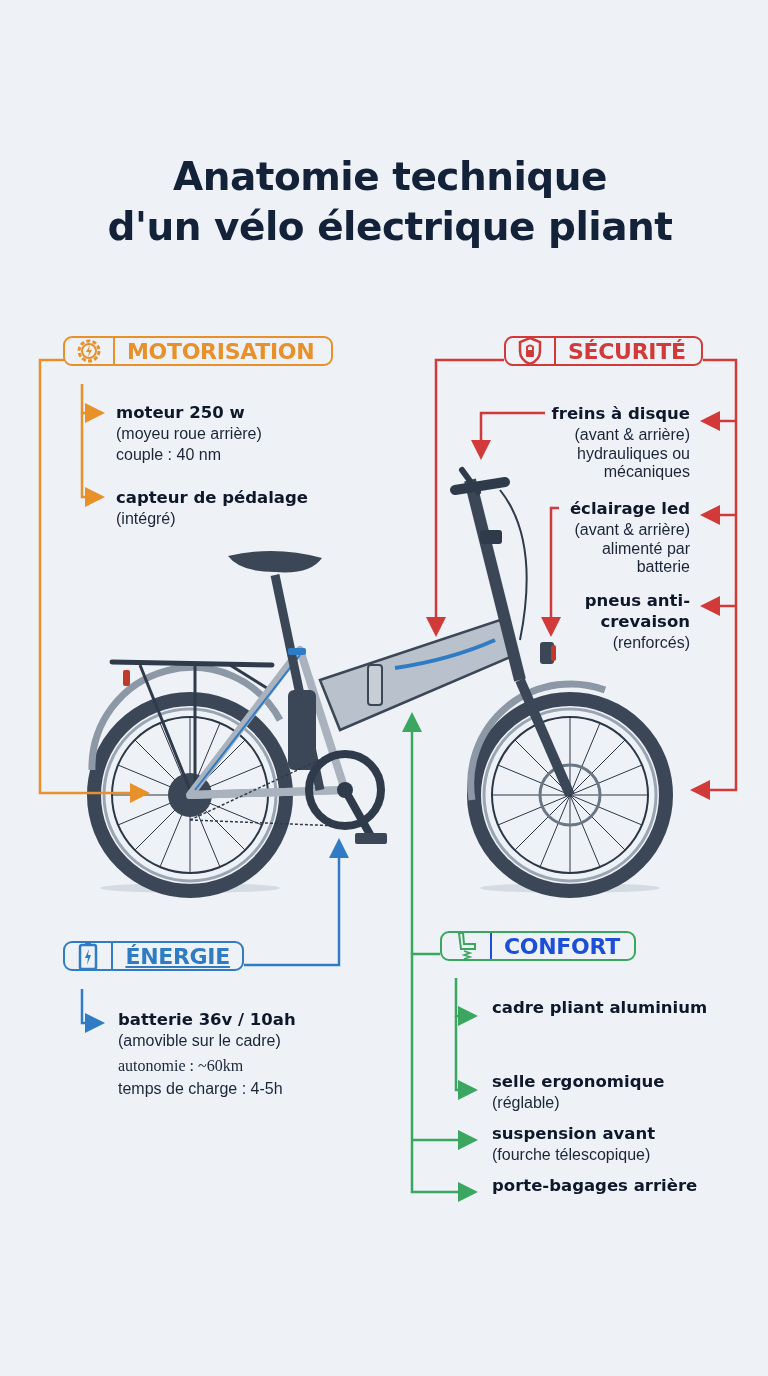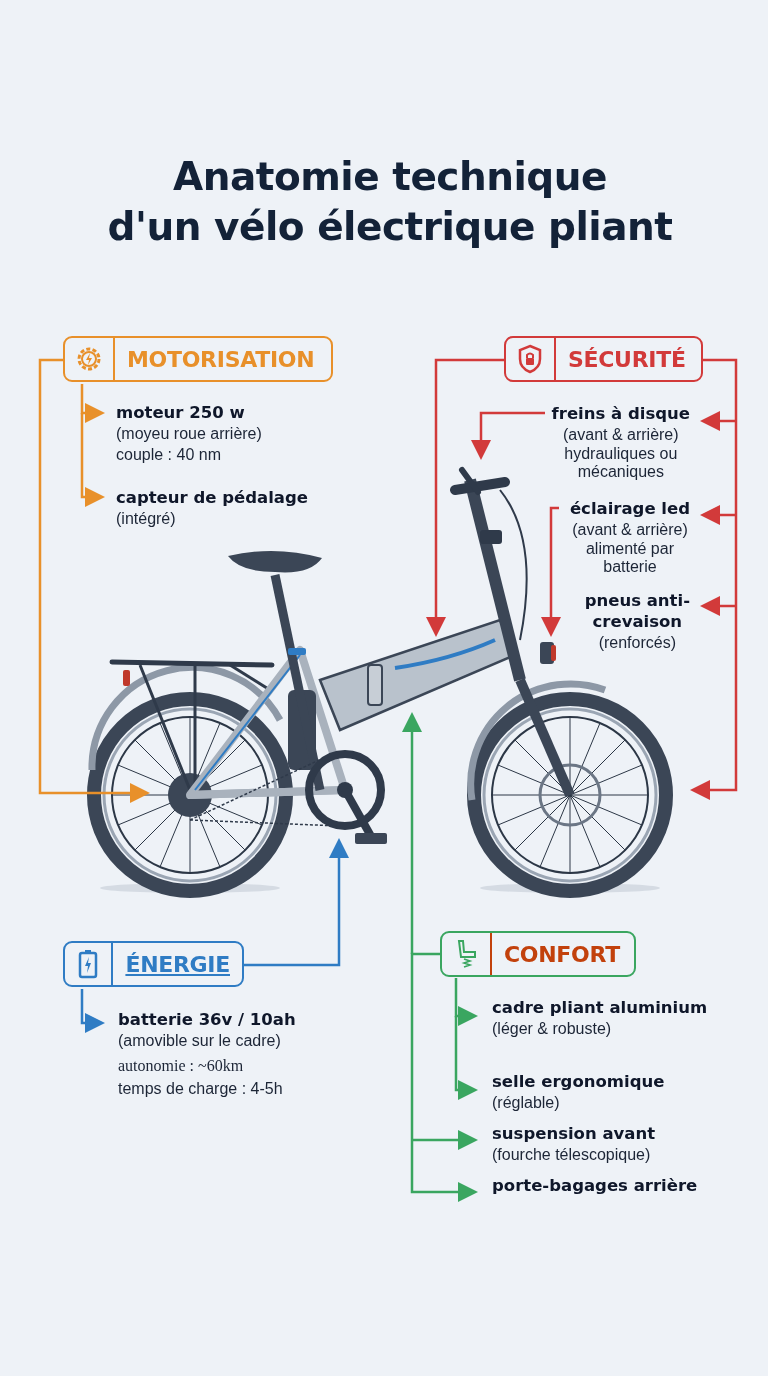--- a/index.html
+++ b/index.html
@@ -1,29 +1,29 @@
 <!DOCTYPE html>
 <html><head>
 <meta charset="utf-8">
 <style>
   html,body{margin:0;padding:0;}
   body{width:768px;height:1376px;background:#eef2f7;position:relative;overflow:hidden;font-family:"Liberation Sans",sans-serif;color:#16233a;}
   .title{position:absolute;left:0;top:152px;width:768px;text-align:center;font-family:"DejaVu Sans",sans-serif;font-weight:bold;font-size:39px;line-height:50px;color:#132238;letter-spacing:-0.5px;padding-left:6px;}
   svg.lines{position:absolute;left:0;top:0;}
-  .hdr{position:absolute;height:46px;border:2.5px solid;border-radius:9px;display:flex;align-items:center;box-sizing:border-box;background:#eef2f7;}
+  .hdr{position:absolute;height:30px;border:2.5px solid;border-radius:9px;display:flex;align-items:center;box-sizing:border-box;background:#eef2f7;}
   .hdr .ic{width:50px;height:100%;border-right:2.5px solid;display:flex;align-items:center;justify-content:center;box-sizing:border-box;}
   .hdr .lbl{padding:0 12px;font-family:"DejaVu Sans",sans-serif;font-weight:bold;font-size:22px;letter-spacing:-0.3px;}
   .orange{color:#e8902a;border-color:#e8902a;}
   .red{color:#d23a3a;border-color:#d23a3a;}
   .blue{color:#2f7cc4;border-color:#2f7cc4;text-decoration:underline;}
-  .green{color:#c2410c;border-color:#3aa660;}
+  .green{color:#1d4ed8;border-color:#3aa660;}
   .item{position:absolute;font-size:16px;line-height:21px;color:#1c2536;}
   .item b{display:block;font-family:"DejaVu Sans",sans-serif;font-size:16.5px;font-weight:bold;color:#0f172a;}
   .item span{display:block;}
-  .r{text-align:center;margin-left:21px;}
+  .r{text-align:right;margin-left:21px;}
 </style>
 </head>
 <body>
 
 <div class="title">
   <div>Anatomie technique</div>
   <div>d'un vélo électrique pliant</div>
 </div>
 
 <svg class="lines" width="768" height="1376" viewBox="0 0 768 1376">
@@ -217,21 +217,20 @@
   <div class="ic green">
     <svg width="26" height="32" viewBox="0 0 26 32">
         <path d="M6,3 L10,3 L11,14 L22,14 L22,19 L8,19 Z" fill="none" stroke="#3aa660" stroke-width="2"></path>
         <path d="M11,21 L17,23 L11,25 L17,27 L11,29" fill="none" stroke="#3aa660" stroke-width="1.6"></path>
       </svg>
   </div>
   <div class="lbl">CONFORT</div>
 </div>
 <div class="item" style="left:492px;top:997px;">
   <b>cadre pliant aluminium</b>
-  <span>(léger &amp; robuste)</span>
 </div>
 <div class="item" style="left:492px;top:1071px;">
   <b>selle ergonomique</b>
   <span>(réglable)</span>
 </div>
 <div class="item" style="left:492px;top:1123px;">
   <b>suspension avant</b>
   <span>(fourche télescopique)</span>
 </div>
 <div class="item" style="left:492px;top:1175px;">

